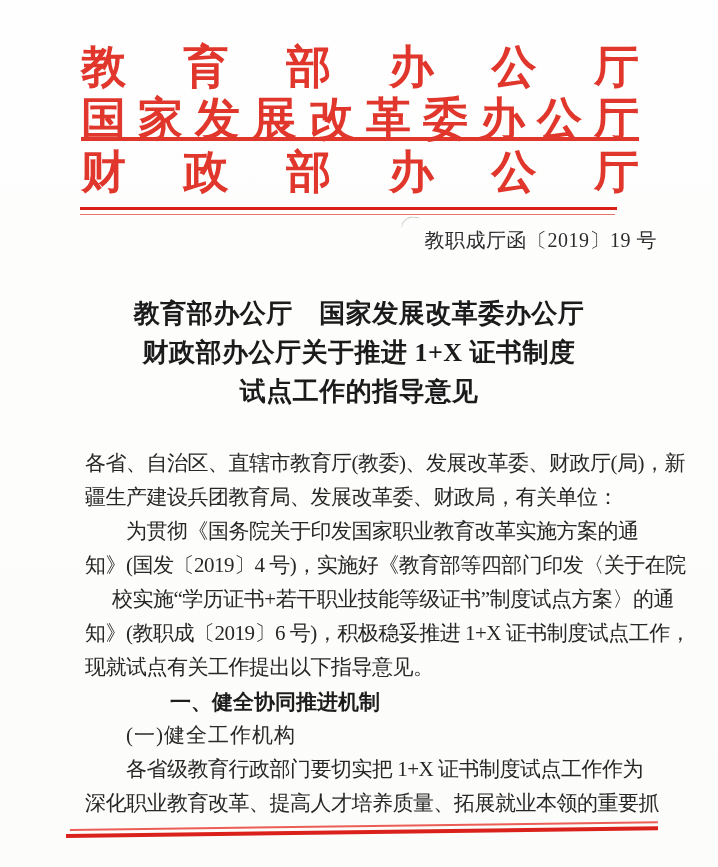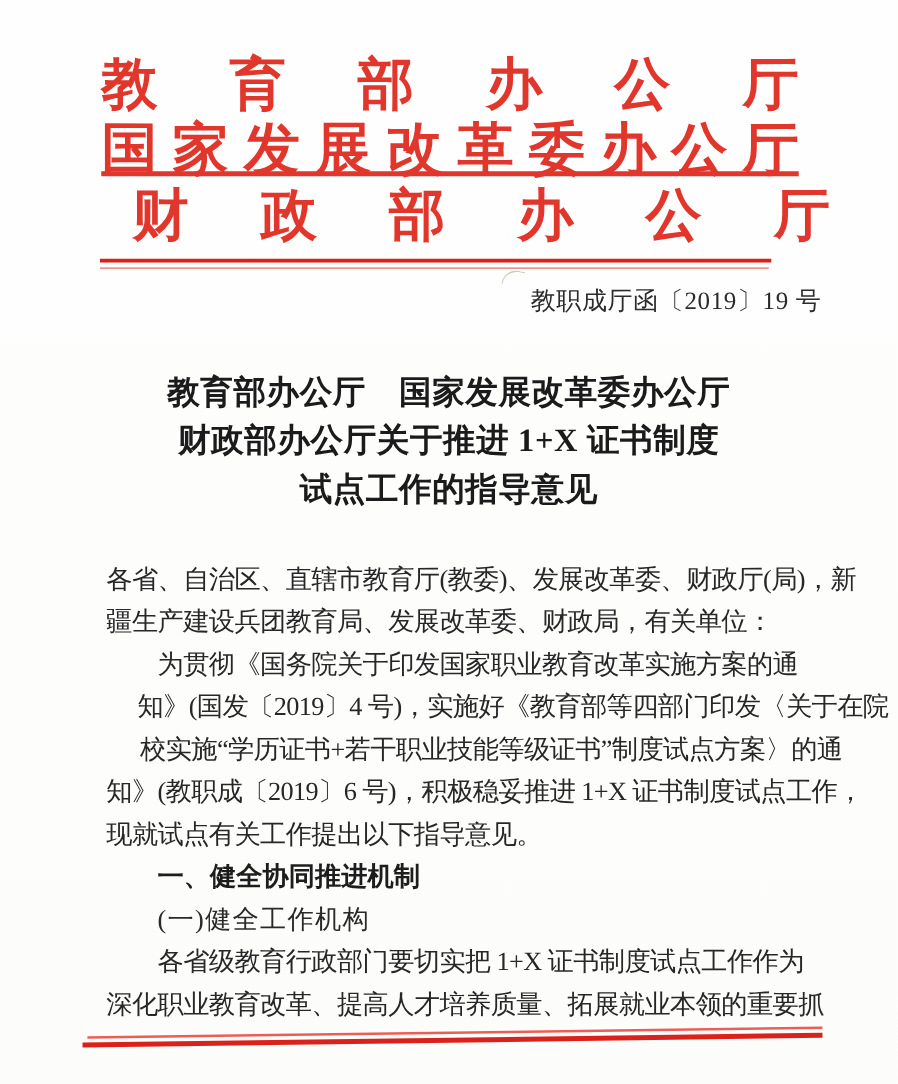--- a/index.html
+++ b/index.html
@@ -30,21 +30,21 @@
     font-size: 45px;
     line-height: 1.05;
     text-align: justify;
     text-align-last: justify;
     white-space: nowrap;
     text-justify: inter-character;
   }
   .agency-line.spread { white-space: normal; }
   .agency-1 { top: 44px; }
   .agency-2 { top: 96px; text-decoration: underline; }
-  .agency-3 { top: 149px; margin-left: 25px; }
+  .agency-3 { top: 149px; }
 
   
   .head-rule       { position: absolute; left: 80px; width: 537px; }
   .head-rule-thick { position: absolute; left: 0; top: 0;  width: 537px; height: 3px; background: #d92019; }
   .head-rule-thin  { position: absolute; left: 0; top: 7px; width: 535px; height: 1px; background: #ec6f68; }
   .head-rule-wrap  { top: 207px; height: 10px; }
 
   
   .doc-number {
     position: absolute;
@@ -80,34 +80,35 @@
     font-size: 21px;
     color: #272727;
     white-space: nowrap;
     letter-spacing: -0.5px;
     line-height: 1.1;
   }
   .indent { left: 126px; }
   .b1  { top: 452px; }
   .b2  { top: 486px; }
   .b3  { top: 520px; font-family: Liberation Serif, serif; }
-  .b4  { top: 554px; margin-left: 25px; }
+  .b4  { top: 554px; }
   .b5  { top: 588px; margin-left: 27px; }
   .b6  { top: 622px; }
   .b7  { top: 656px; }
   .b8  { top: 690px; }
   .b9  { top: 724px; }
   .b10 { top: 758px; }
   .b11 { top: 792px; }
 
   .section-heading {
     font-family: "Liberation Sans", "DejaVu Sans", sans-serif;
     font-weight: 700;
     color: #1d1d1d;
     letter-spacing: 0;
+    margin-left: 44px;
   }
   .kai-heading {
     color: #2a2a2a;
     letter-spacing: 1px;
   }
 
   
   .bottom-rule {
     position: absolute;
     left: 66px;

